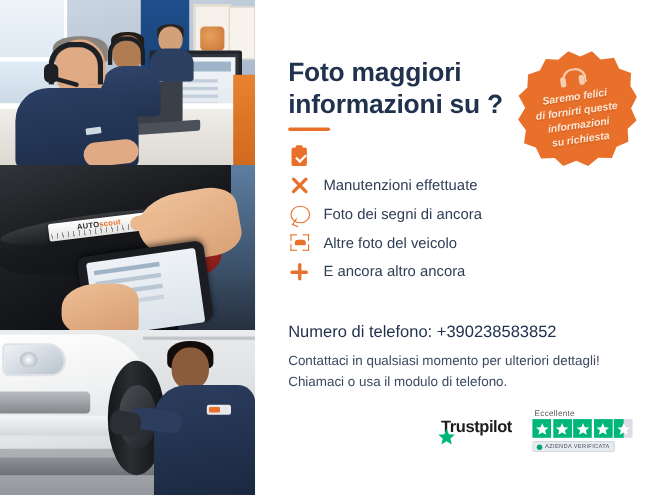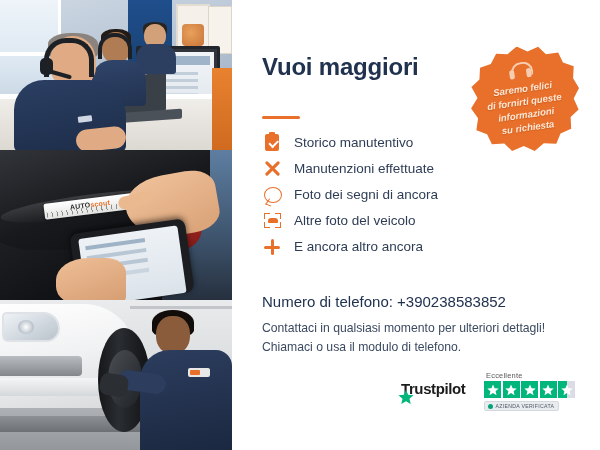--- a/index.html
+++ b/index.html
@@ -676,32 +676,32 @@
           <div class="arm"></div>
           <div class="glove"></div>
       </div>
     </div>
 
   </div>
 
   <div class="panel">
 
     <h1 class="heading">
-      <span class="l1">Vuoi maggiori</span>
+      <span class="l1">Foto maggiori</span>
+      <span class="l2">informazioni su ?</span>
     </h1>
 
     <div class="rule"></div>
 
     <div class="features">
 
       <div class="feature">
         <span class="ficon">
           <span class="ic-clipboard"></span>
         </span>
-        <span class="flabel">Storico manutentivo</span>
       </div>
 
       <div class="feature">
         <span class="ficon">
           <span class="ic-tools">
               <i></i>
               <i></i>
               <i></i>
             </span>
         </span>

